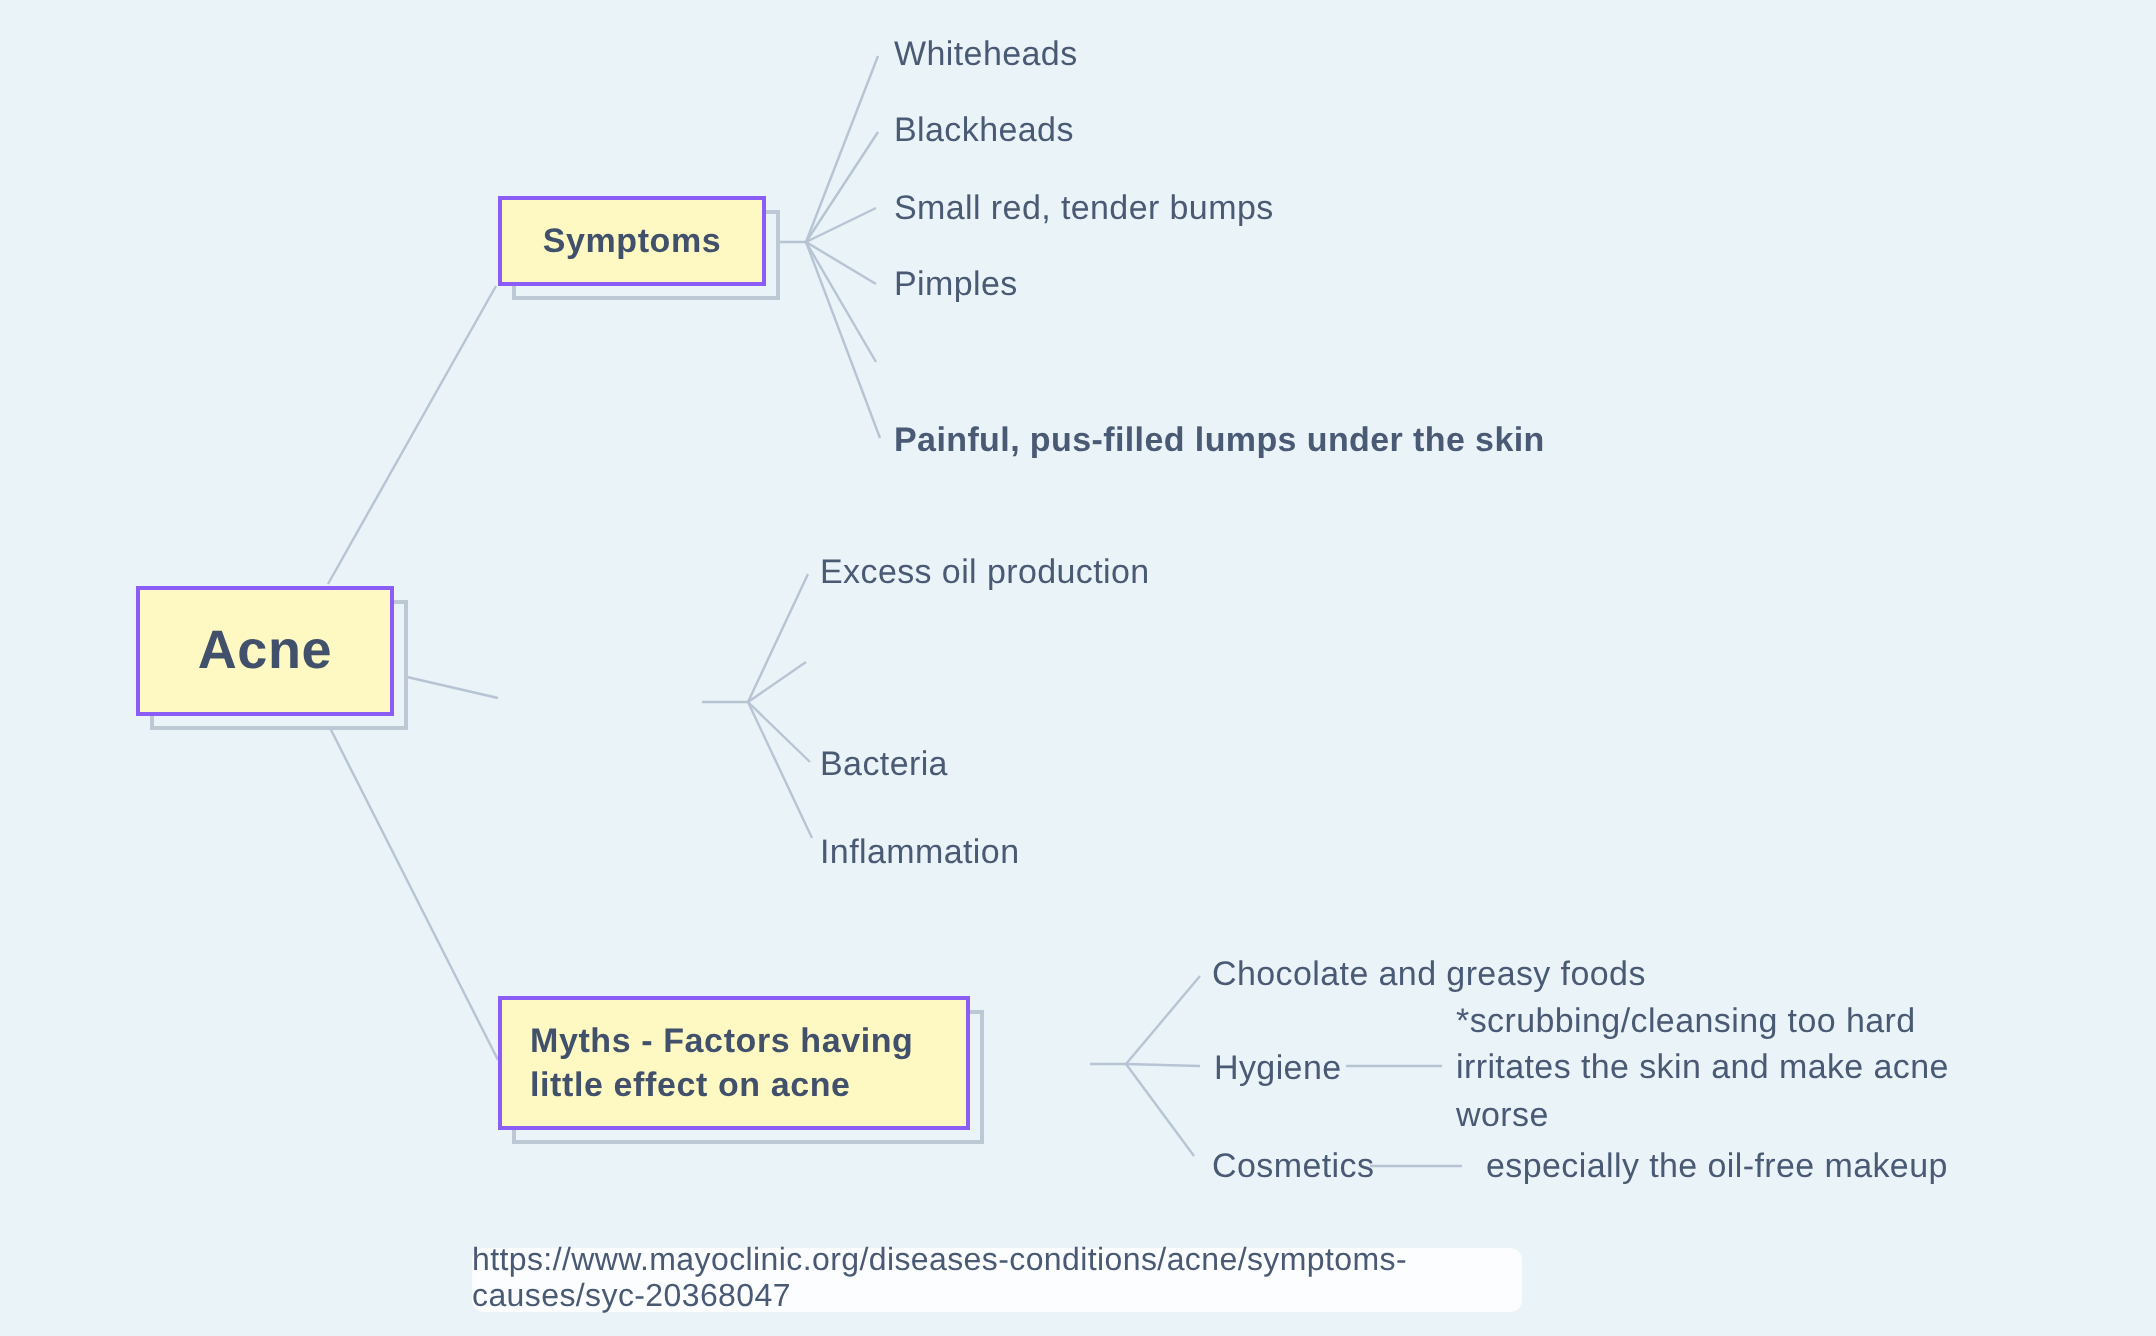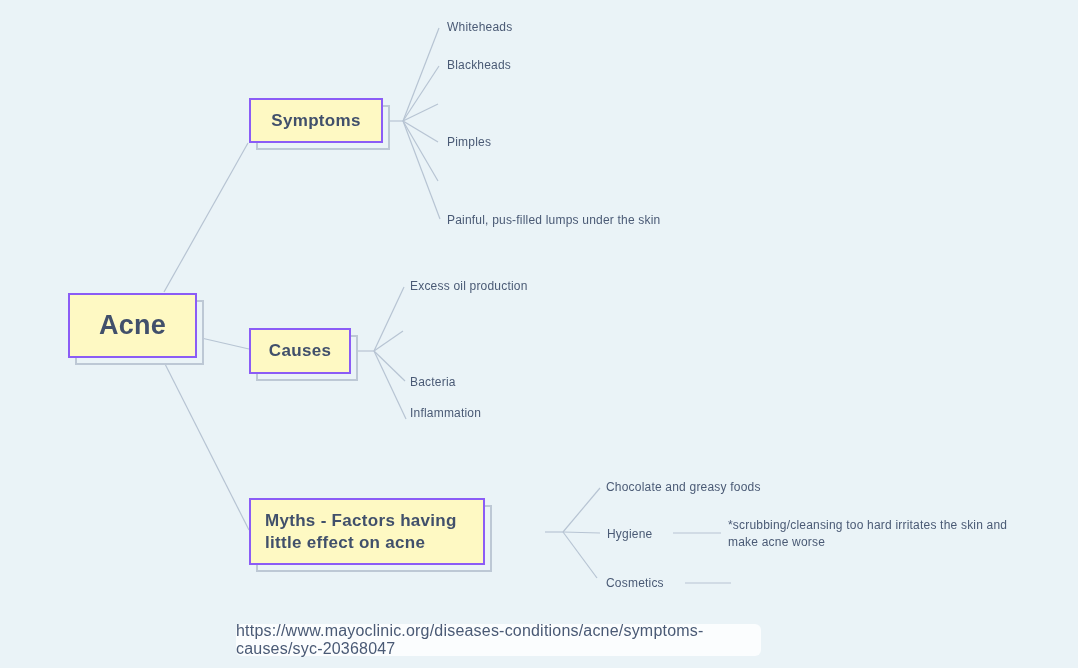--- a/index.html
+++ b/index.html
@@ -45,21 +45,21 @@
   .node.left-align {
     justify-content: flex-start;
     padding: 0 18px 0 14px;
     line-height: 1.28;
   }
   .leaf {
     position: absolute;
     z-index: 1;
     transform: translateY(-50%);
     color: #4a5a75;
-    font-size: 12px;
+    font-size: 17px;
     line-height: 1.38;
     letter-spacing: 0.2px;
     white-space: nowrap;
     cursor: pointer;
   }
   .leaf.wrap { white-space: normal; }
   .url-bar {
     position: absolute;
     z-index: 1;
     left: 236px;
@@ -108,35 +108,36 @@
     <line x1="563" y1="532" x2="597" y2="578"></line>
 
     <line x1="673" y1="533" x2="721" y2="533"></line>
     <line x1="685" y1="583" x2="731" y2="583"></line>
   </svg>
 
   <div class="node root" style="left:68px; top:293px; width:129px; height:65px;">Acne</div>
 
   <div class="node branch" style="left:249px; top:98px; width:134px; height:45px;">Symptoms</div>
 
-  <div class="node branch" style="left:249px; top:328px; width:102px; height:46px;">Causes</div>
 
   <div class="node branch left-align" style="left:249px; top:498px; width:236px; height:67px;">Myths - Factors having little effect on acne</div>
 
   <div class="leaf" style="left:447px; top:27px;">Whiteheads</div>
   <div class="leaf" style="left:447px; top:65px;">Blackheads</div>
+  <div class="leaf" style="left:447px; top:104px;">Small red, tender bumps</div>
   <div class="leaf" style="left:447px; top:142px;">Pimples</div>
-  <div class="leaf" style="left:447px; top:220px;">Painful, pus-filled lumps under the skin</div>
+  <div class="leaf" style="left:447px; top:220px;font-weight:bold;">Painful, pus-filled lumps under the skin</div>
 
   <div class="leaf" style="left:410px; top:286px;">Excess oil production</div>
   <div class="leaf" style="left:410px; top:382px;">Bacteria</div>
-  <div class="leaf" style="left:410px; top:413px;">Inflammation</div>
+  <div class="leaf" style="left:410px; top:426px;">Inflammation</div>
 
   <div class="leaf" style="left:606px; top:487px;">Chocolate and greasy foods</div>
   <div class="leaf" style="left:607px; top:534px;">Hygiene</div>
   <div class="leaf wrap" style="left:728px; top:534px; width:284px;">*scrubbing/cleansing too hard irritates the skin and make acne worse</div>
   <div class="leaf" style="left:606px; top:583px;">Cosmetics</div>
+  <div class="leaf" style="left:743px; top:583px;">especially the oil-free makeup</div>
 
   <div class="url-bar">
     <span>https://www.mayoclinic.org/diseases-conditions/acne/symptoms-causes/syc-20368047</span>
   </div>
 
 </div>
 
 </body></html>

